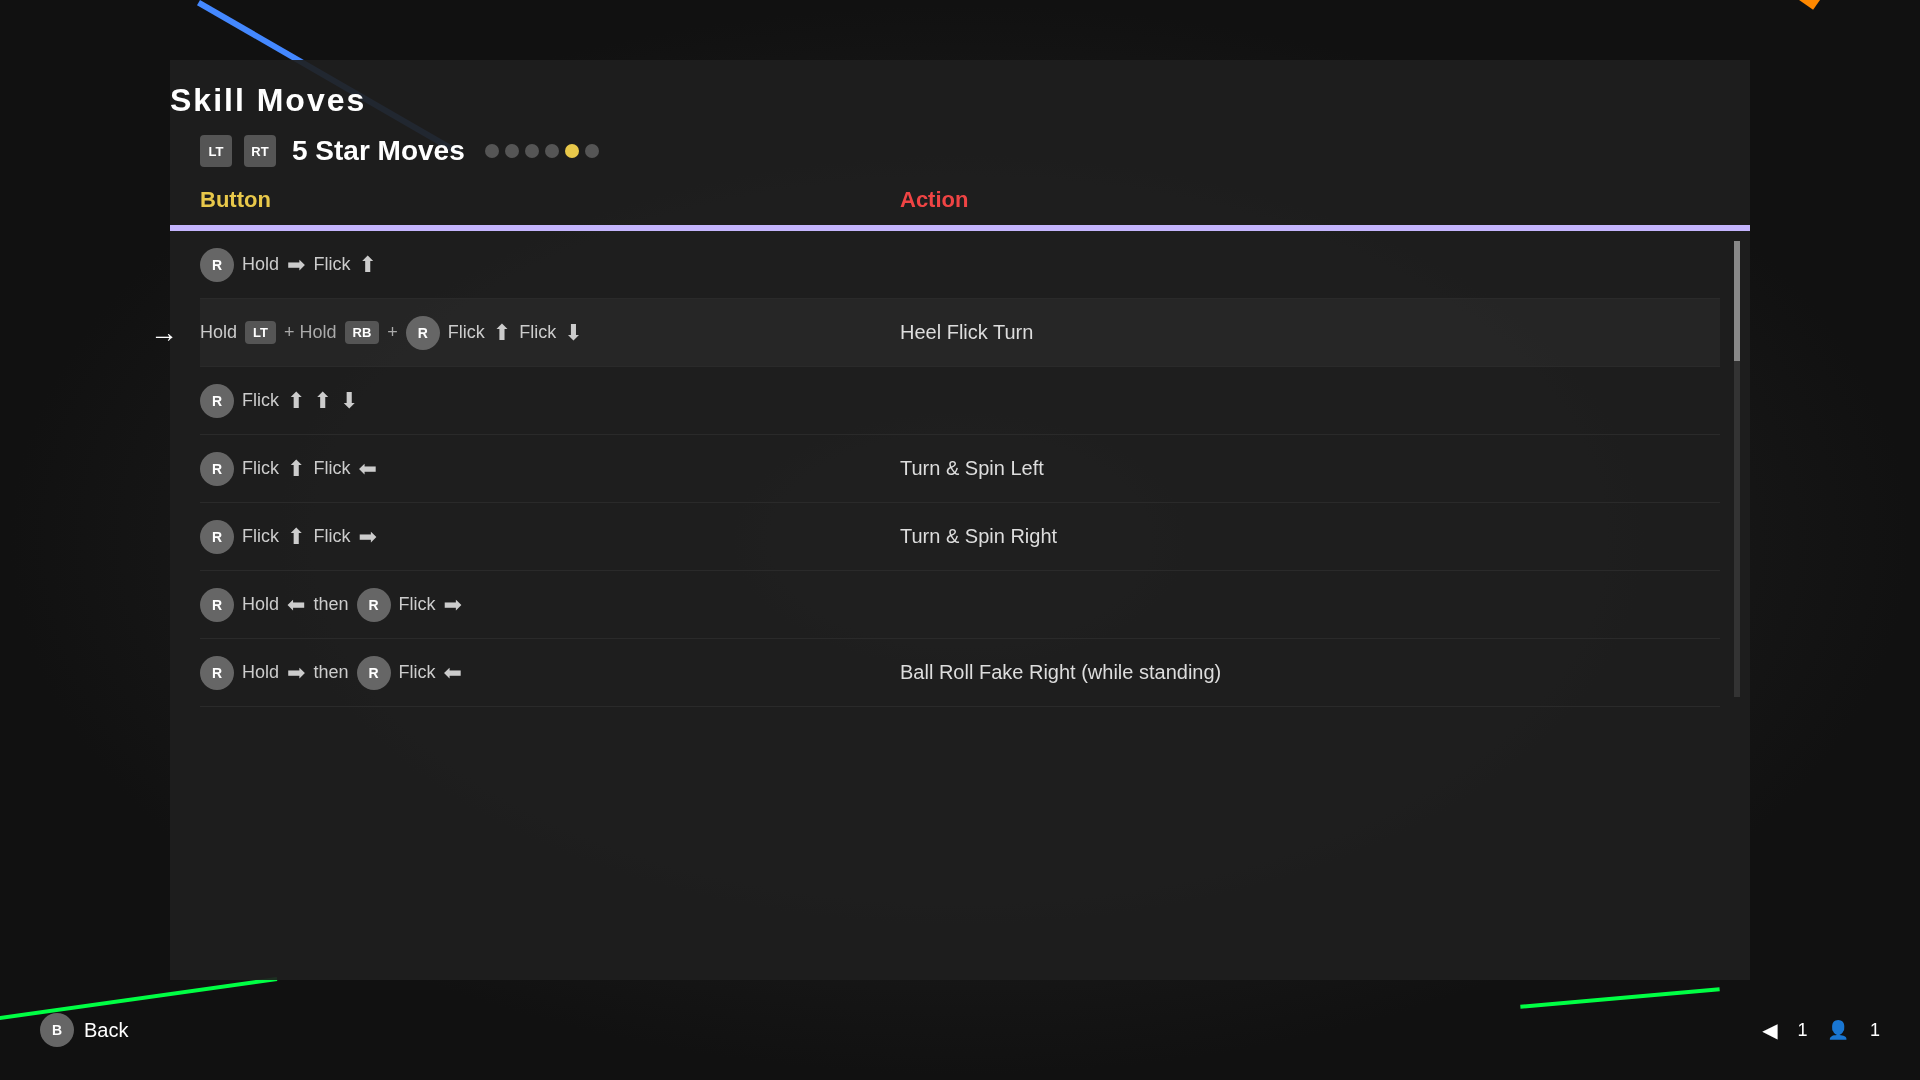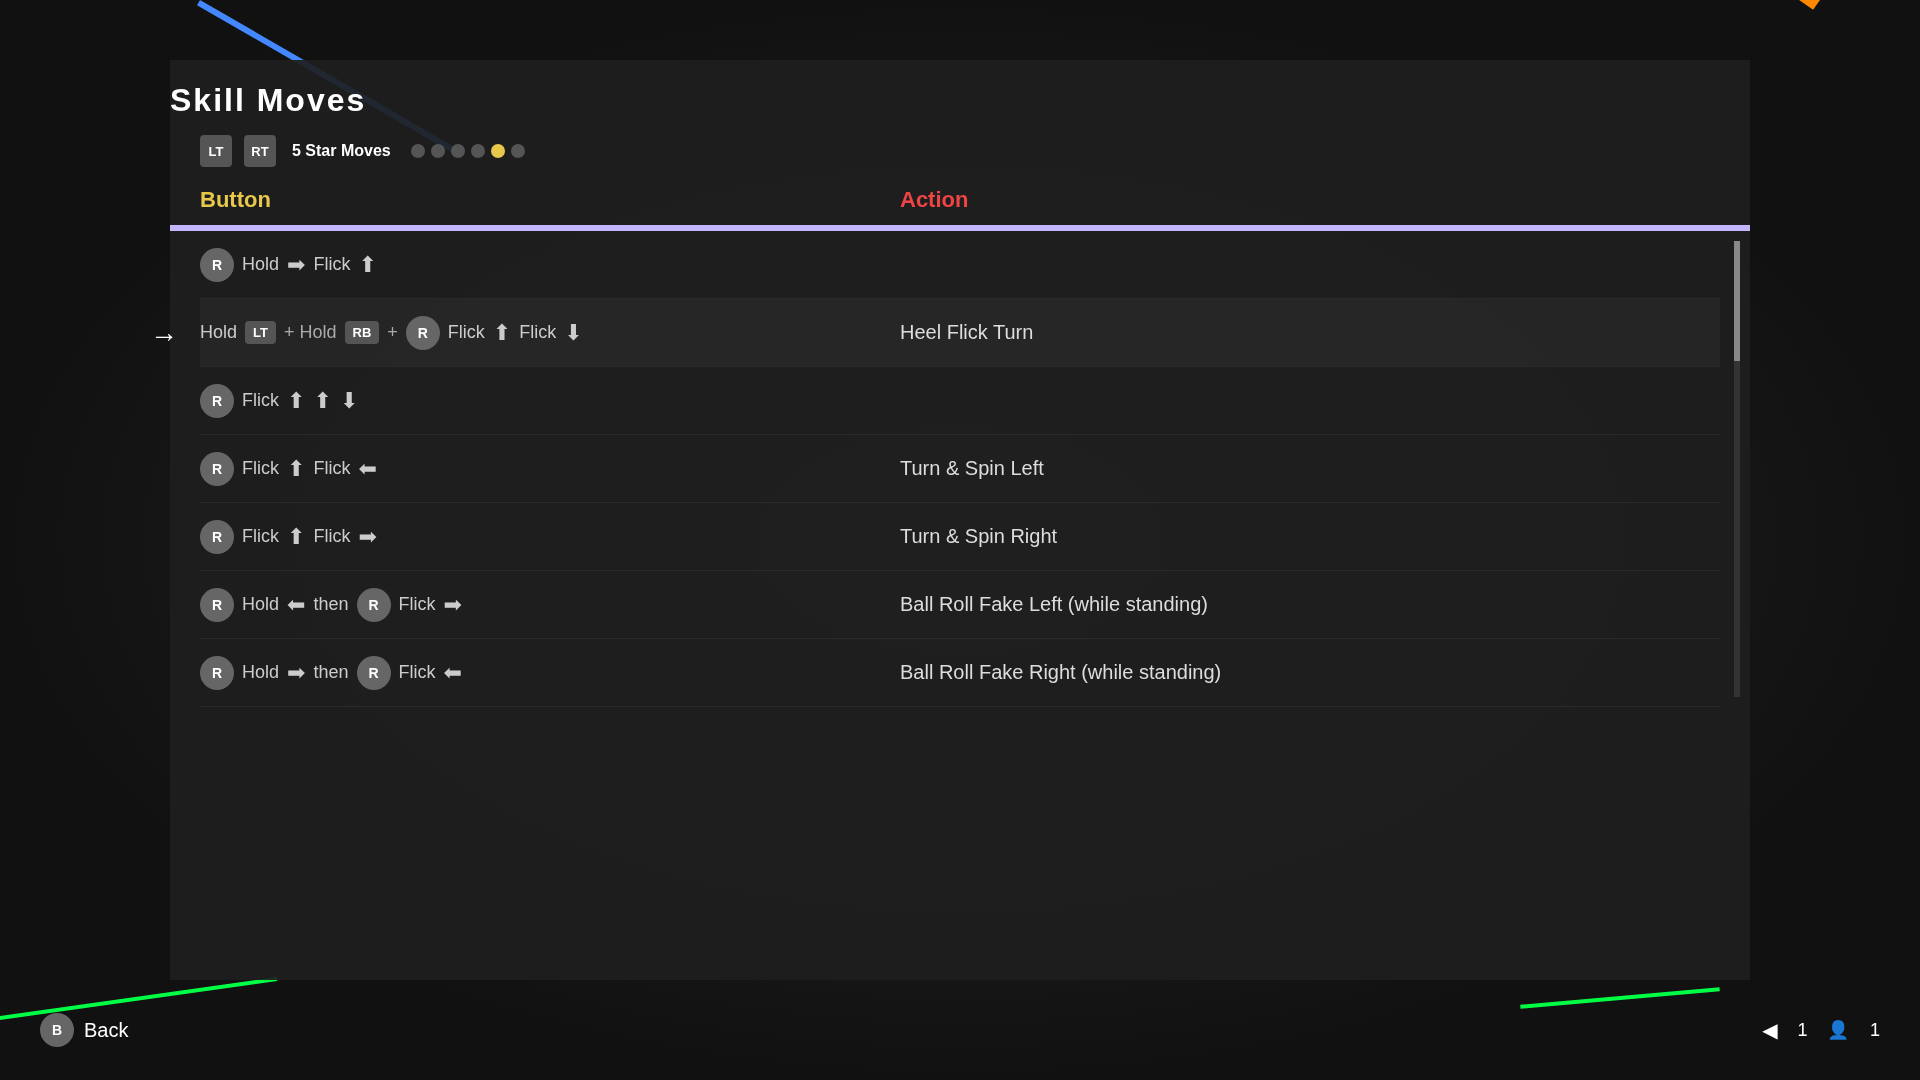--- a/index.html
+++ b/index.html
@@ -105,21 +105,21 @@
       width: 32px;
       height: 32px;
       background: #555;
       border-radius: 4px;
       font-size: 13px;
       font-weight: 700;
       color: #fff;
     }
 
     .star-label {
-      font-size: 16px;
+      font-size: 28px;
       font-weight: 700;
       color: #ffffff;
       margin-left: 4px;
     }
 
     .star-dots {
       display: flex;
       gap: 6px;
       margin-left: 8px;
     }
@@ -392,21 +392,20 @@
       <div class="move-row">
         <div class="btn-col">
           <span class="btn-circle r-btn">R</span>
           <span class="text-label">Hold</span>
           <span class="arrow-icon">⬅</span>
           <span class="text-label">then</span>
           <span class="btn-circle r-btn">R</span>
           <span class="text-label">Flick</span>
           <span class="arrow-icon">➡</span>
         </div>
-        <div class="action-col">Ball Roll Fake Left (while standing)</div>
       </div>
 
       <div class="move-row">
         <div class="btn-col">
           <span class="btn-circle r-btn">R</span>
           <span class="text-label">Hold</span>
           <span class="arrow-icon">➡</span>
           <span class="text-label">then</span>
           <span class="btn-circle r-btn">R</span>
           <span class="text-label">Flick</span>

